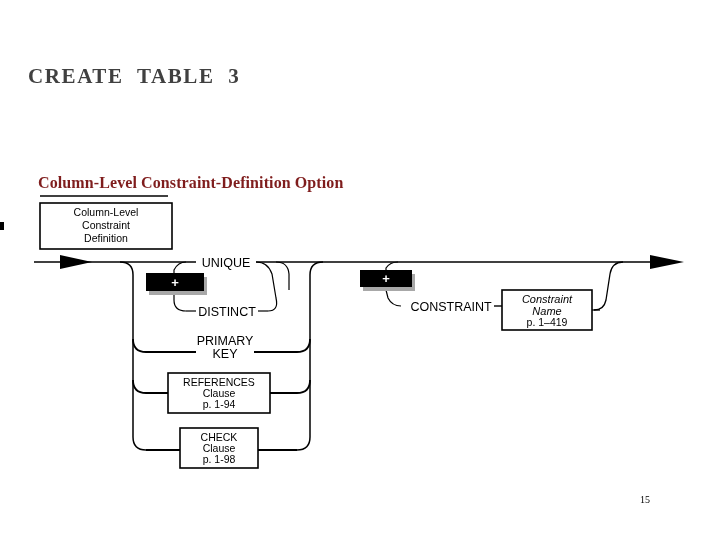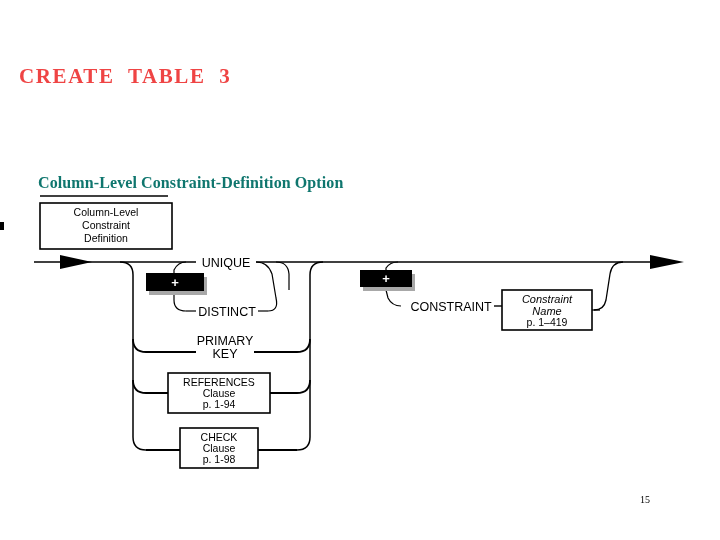--- a/index.html
+++ b/index.html
@@ -19,40 +19,40 @@
     position: absolute;
     left: 0; top: 0;
     width: 720px;
     height: 540px;
     background: #ffffff;
   }
 
   
   #slide-title {
     position: absolute;
-    left: 19px;
+    left: 28px;
     top: 64px;
     font-family: "Liberation Serif", serif;
     font-weight: bold;
     font-size: 21px;
     letter-spacing: 1.6px;
-    color: #ef4444;
+    color: #404040;
     white-space: pre;
   }
 
   
   #diagram-heading {
     position: absolute;
     left: 38px;
     top: 174px;
     font-family: "Liberation Serif", serif;
     font-weight: bold;
     font-size: 16px;
     letter-spacing: 0.1px;
-    color: #0f766e;
+    color: #7f1d1d;
     white-space: pre;
   }
 
   
   #railroad {
     position: absolute;
     left: 0;
     top: 0;
     width: 720px;
     height: 540px;

